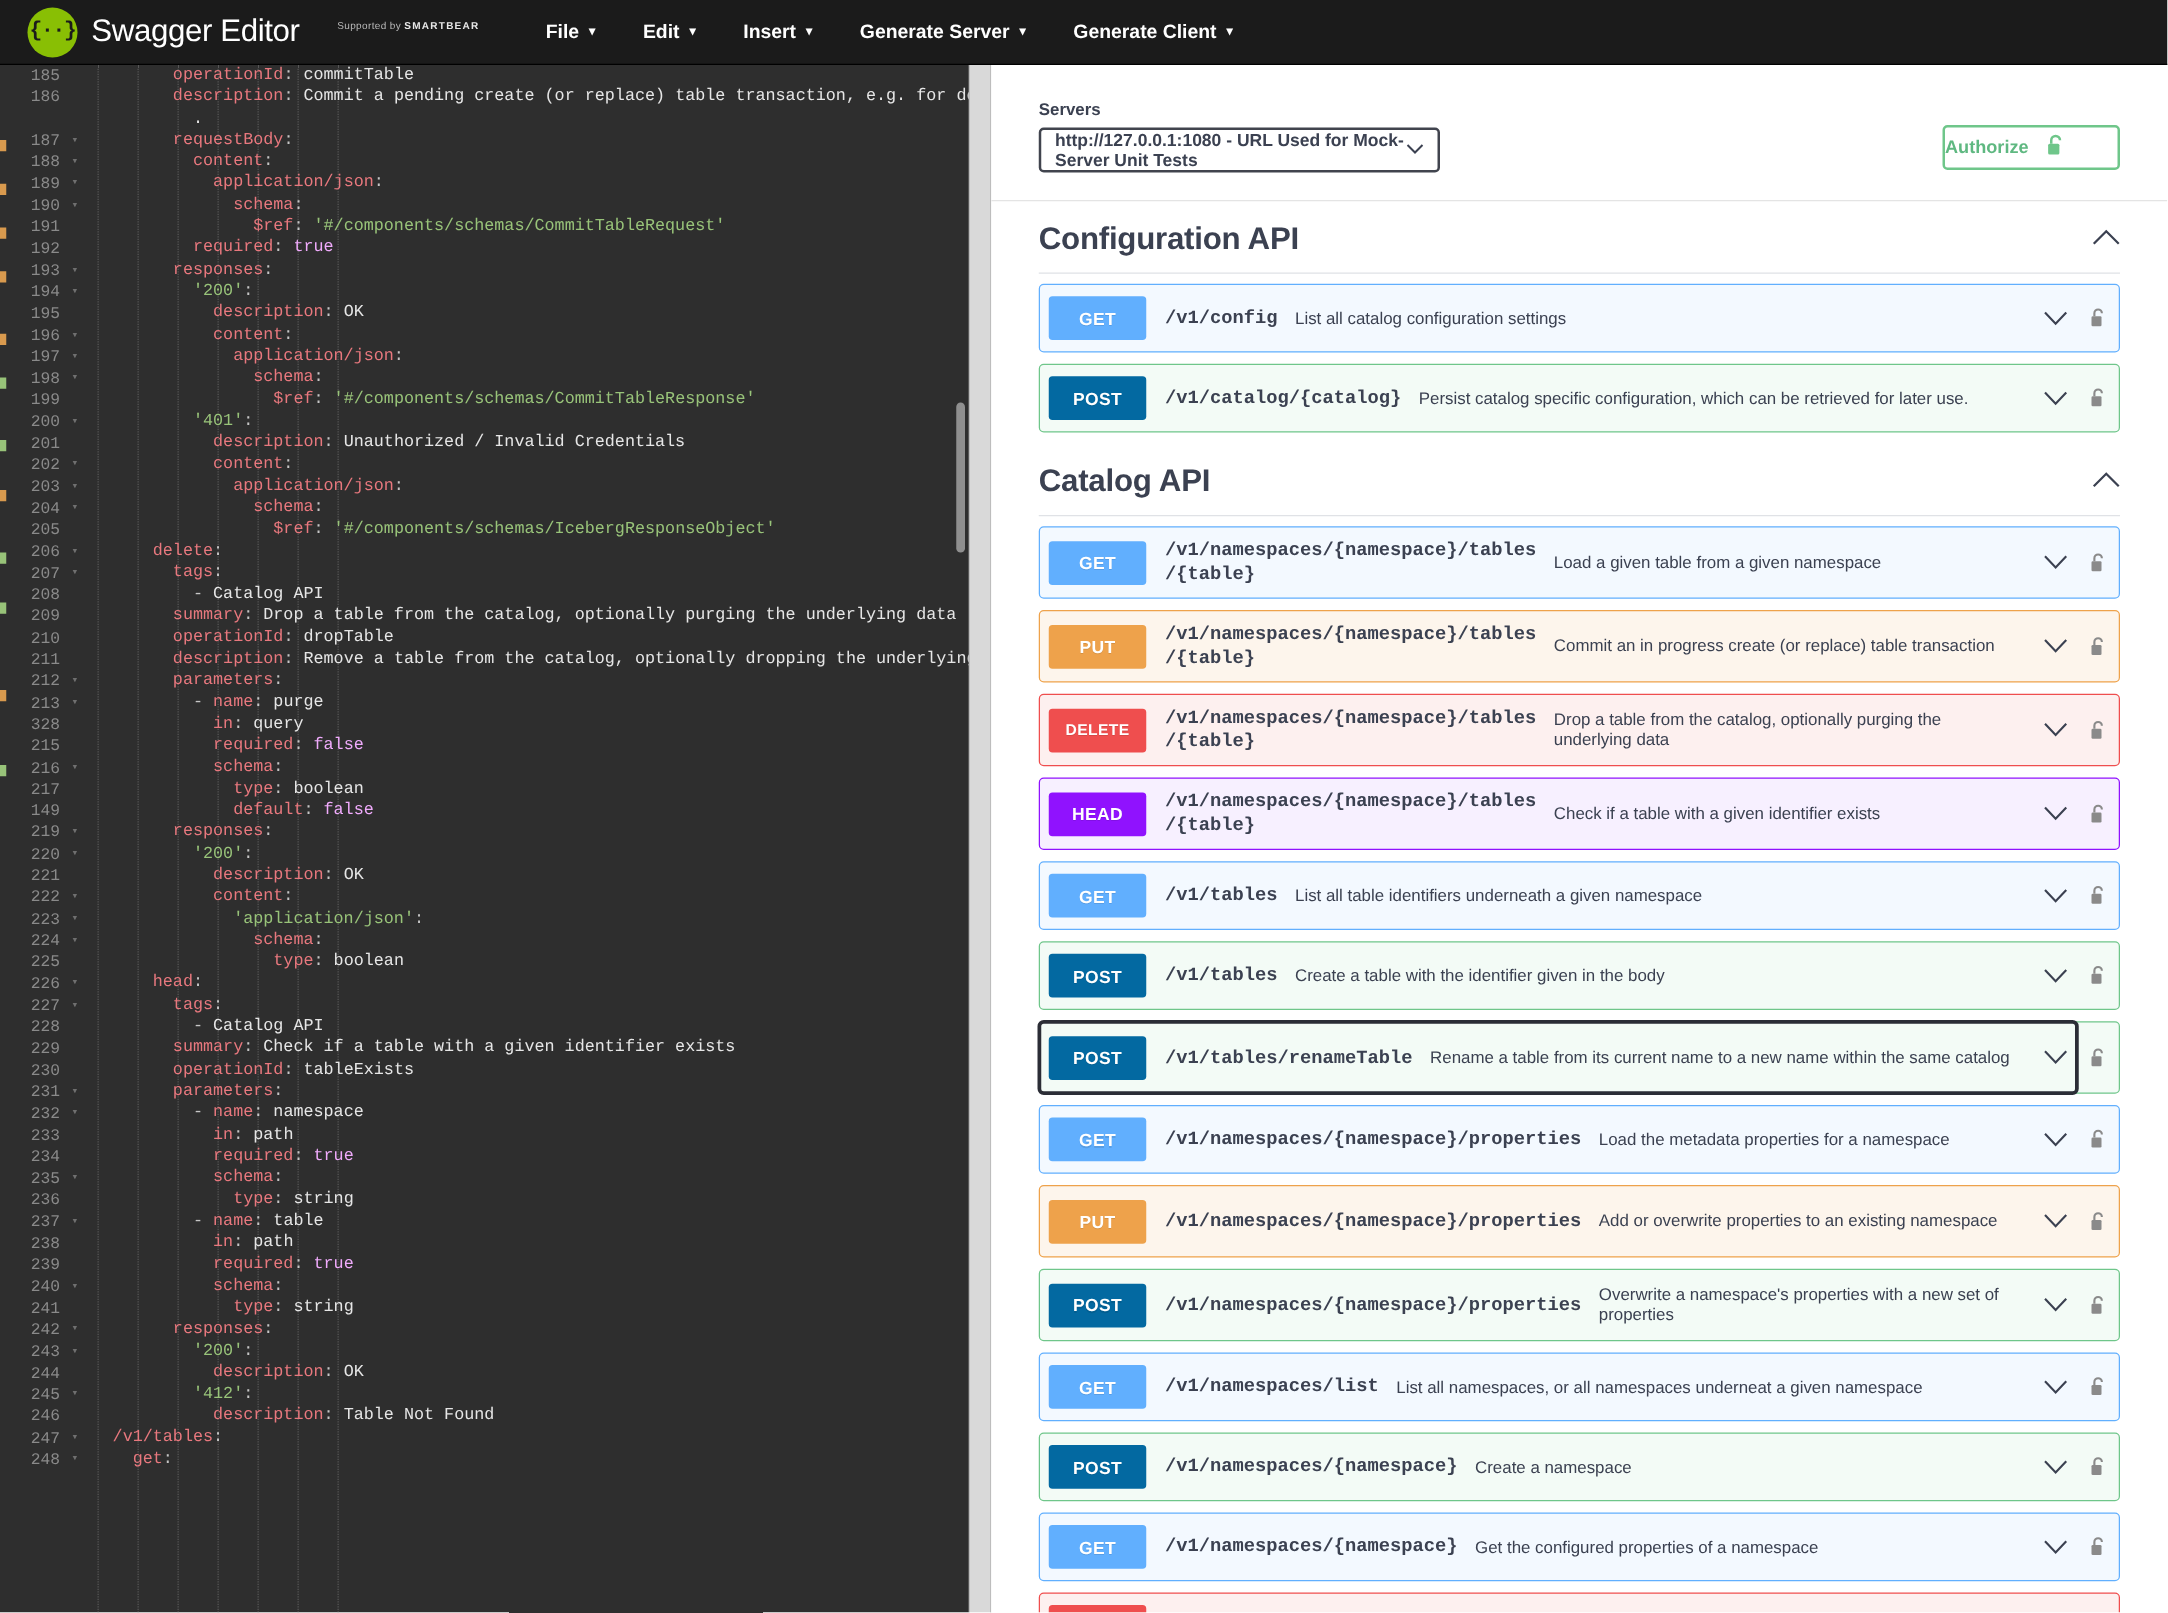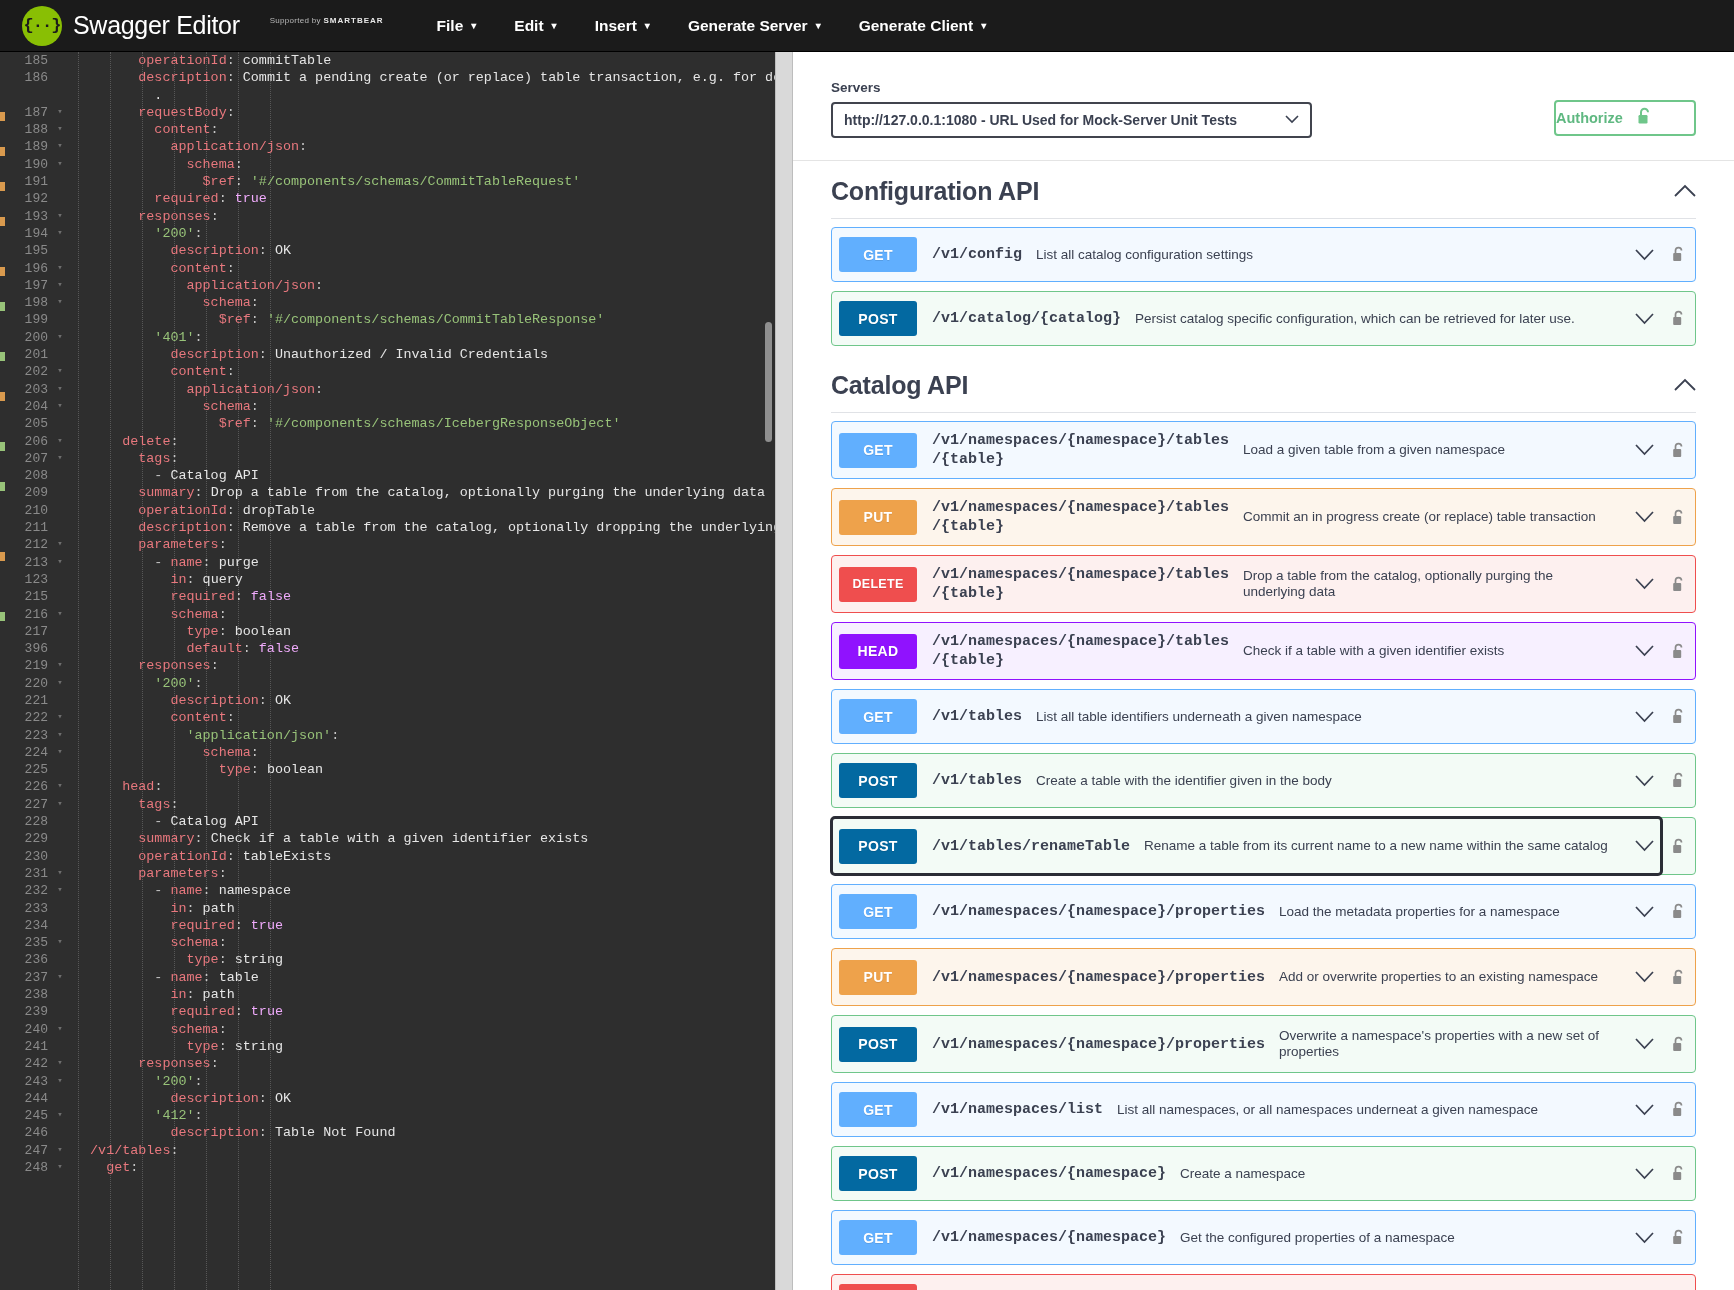--- a/index.html
+++ b/index.html
@@ -112,21 +112,21 @@
     padding: 28px 38px 22px 38px;
     border-bottom: 1px solid #e4e4e4;
     display: flex; align-items: flex-end; justify-content: space-between;
   }
   .servers-block { display: flex; flex-direction: column; }
   .servers-label {
     font-size: 13.5px; font-weight: bold; color: #3b4151;
     margin-bottom: 7px;
   }
   .servers-select {
-    width: 481px; height: 33px;
+    width: 321px; height: 33px;
     border: 2px solid #41444e; border-radius: 4px;
     background: #ffffff;
     display: flex; align-items: center; justify-content: space-between;
     padding: 16px 11px;
     font-size: 14px; color: #3b4151; font-weight: bold;
     cursor: pointer;
   }
   .sel-caret { font-size: 12px; color: #3b4151; }
   .authorize-btn {
     width: 142px; height: 36px;
@@ -310,25 +310,25 @@
           <div class="code-line"><div class="ln">204</div><div class="fold">▾</div><div class="code-txt"><span class="p">                </span><span class="k">schema</span><span class="p">:</span></div></div>
           <div class="code-line"><div class="ln">205</div><div class="fold"></div><div class="code-txt"><span class="p">                  </span><span class="k">$ref</span><span class="p">: </span><span class="s">'#/components/schemas/IcebergResponseObject'</span></div></div>
           <div class="code-line"><div class="ln">206</div><div class="fold">▾</div><div class="code-txt"><span class="p">      </span><span class="k">delete</span><span class="p">:</span></div></div>
           <div class="code-line"><div class="ln">207</div><div class="fold">▾</div><div class="code-txt"><span class="p">        </span><span class="k">tags</span><span class="p">:</span></div></div>
           <div class="code-line"><div class="ln">208</div><div class="fold"></div><div class="code-txt"><span class="p">          - </span><span class="v">Catalog API</span></div></div>
           <div class="code-line"><div class="ln">209</div><div class="fold"></div><div class="code-txt"><span class="p">        </span><span class="k">summary</span><span class="p">: </span><span class="v">Drop a table from the catalog, optionally purging the underlying data</span></div></div>
           <div class="code-line"><div class="ln">210</div><div class="fold"></div><div class="code-txt"><span class="p">        </span><span class="k">operationId</span><span class="p">: </span><span class="v">dropTable</span></div></div>
           <div class="code-line"><div class="ln">211</div><div class="fold"></div><div class="code-txt"><span class="p">        </span><span class="k">description</span><span class="p">: </span><span class="v">Remove a table from the catalog, optionally dropping the underlying data</span></div></div>
           <div class="code-line"><div class="ln">212</div><div class="fold">▾</div><div class="code-txt"><span class="p">        </span><span class="k">parameters</span><span class="p">:</span></div></div>
           <div class="code-line"><div class="ln">213</div><div class="fold">▾</div><div class="code-txt"><span class="p">          - </span><span class="k">name</span><span class="p">: </span><span class="v">purge</span></div></div>
-          <div class="code-line"><div class="ln">123</div><div class="fold"></div><div class="code-txt"><span class="p">            </span><span class="k">in</span><span class="p">: </span><span class="v">query</span></div></div>
+          <div class="code-line"><div class="ln">328</div><div class="fold"></div><div class="code-txt"><span class="p">            </span><span class="k">in</span><span class="p">: </span><span class="v">query</span></div></div>
           <div class="code-line"><div class="ln">215</div><div class="fold"></div><div class="code-txt"><span class="p">            </span><span class="k">required</span><span class="p">: </span><span class="n">false</span></div></div>
           <div class="code-line"><div class="ln">216</div><div class="fold">▾</div><div class="code-txt"><span class="p">            </span><span class="k">schema</span><span class="p">:</span></div></div>
           <div class="code-line"><div class="ln">217</div><div class="fold"></div><div class="code-txt"><span class="p">              </span><span class="k">type</span><span class="p">: </span><span class="v">boolean</span></div></div>
-          <div class="code-line"><div class="ln">396</div><div class="fold"></div><div class="code-txt"><span class="p">              </span><span class="k">default</span><span class="p">: </span><span class="n">false</span></div></div>
+          <div class="code-line"><div class="ln">149</div><div class="fold"></div><div class="code-txt"><span class="p">              </span><span class="k">default</span><span class="p">: </span><span class="n">false</span></div></div>
           <div class="code-line"><div class="ln">219</div><div class="fold">▾</div><div class="code-txt"><span class="p">        </span><span class="k">responses</span><span class="p">:</span></div></div>
           <div class="code-line"><div class="ln">220</div><div class="fold">▾</div><div class="code-txt"><span class="p">          </span><span class="s">'200'</span><span class="p">:</span></div></div>
           <div class="code-line"><div class="ln">221</div><div class="fold"></div><div class="code-txt"><span class="p">            </span><span class="k">description</span><span class="p">: </span><span class="v">OK</span></div></div>
           <div class="code-line"><div class="ln">222</div><div class="fold">▾</div><div class="code-txt"><span class="p">            </span><span class="k">content</span><span class="p">:</span></div></div>
           <div class="code-line"><div class="ln">223</div><div class="fold">▾</div><div class="code-txt"><span class="p">              </span><span class="s">'application/json'</span><span class="p">:</span></div></div>
           <div class="code-line"><div class="ln">224</div><div class="fold">▾</div><div class="code-txt"><span class="p">                </span><span class="k">schema</span><span class="p">:</span></div></div>
           <div class="code-line"><div class="ln">225</div><div class="fold"></div><div class="code-txt"><span class="p">                  </span><span class="k">type</span><span class="p">: </span><span class="v">boolean</span></div></div>
           <div class="code-line"><div class="ln">226</div><div class="fold">▾</div><div class="code-txt"><span class="p">      </span><span class="k">head</span><span class="p">:</span></div></div>
           <div class="code-line"><div class="ln">227</div><div class="fold">▾</div><div class="code-txt"><span class="p">        </span><span class="k">tags</span><span class="p">:</span></div></div>
           <div class="code-line"><div class="ln">228</div><div class="fold"></div><div class="code-txt"><span class="p">          - </span><span class="v">Catalog API</span></div></div>

